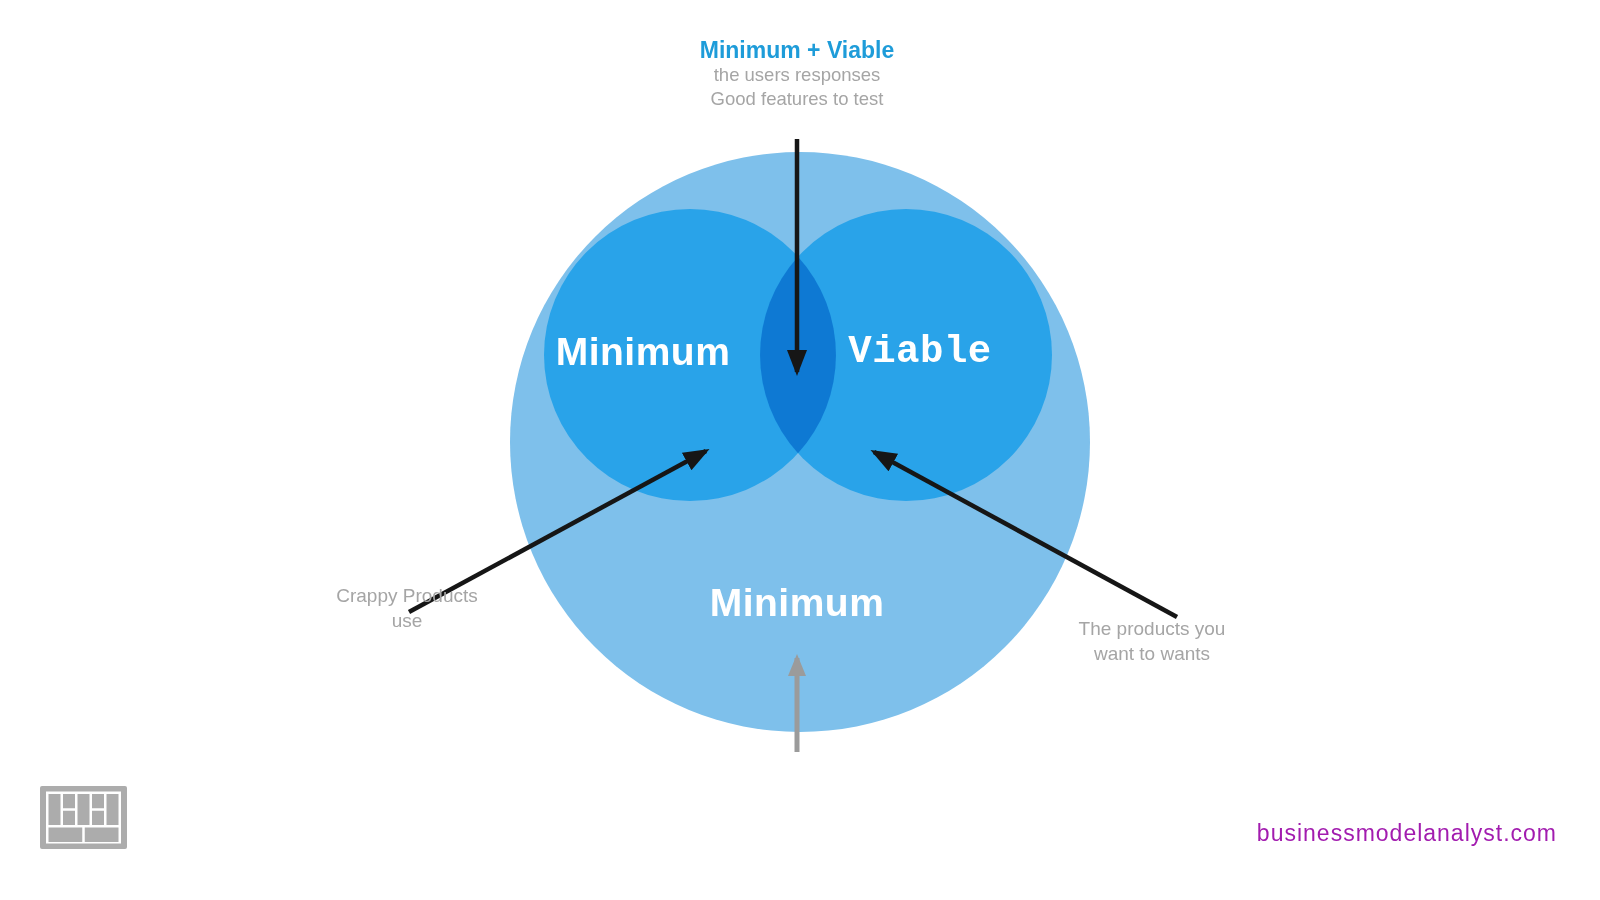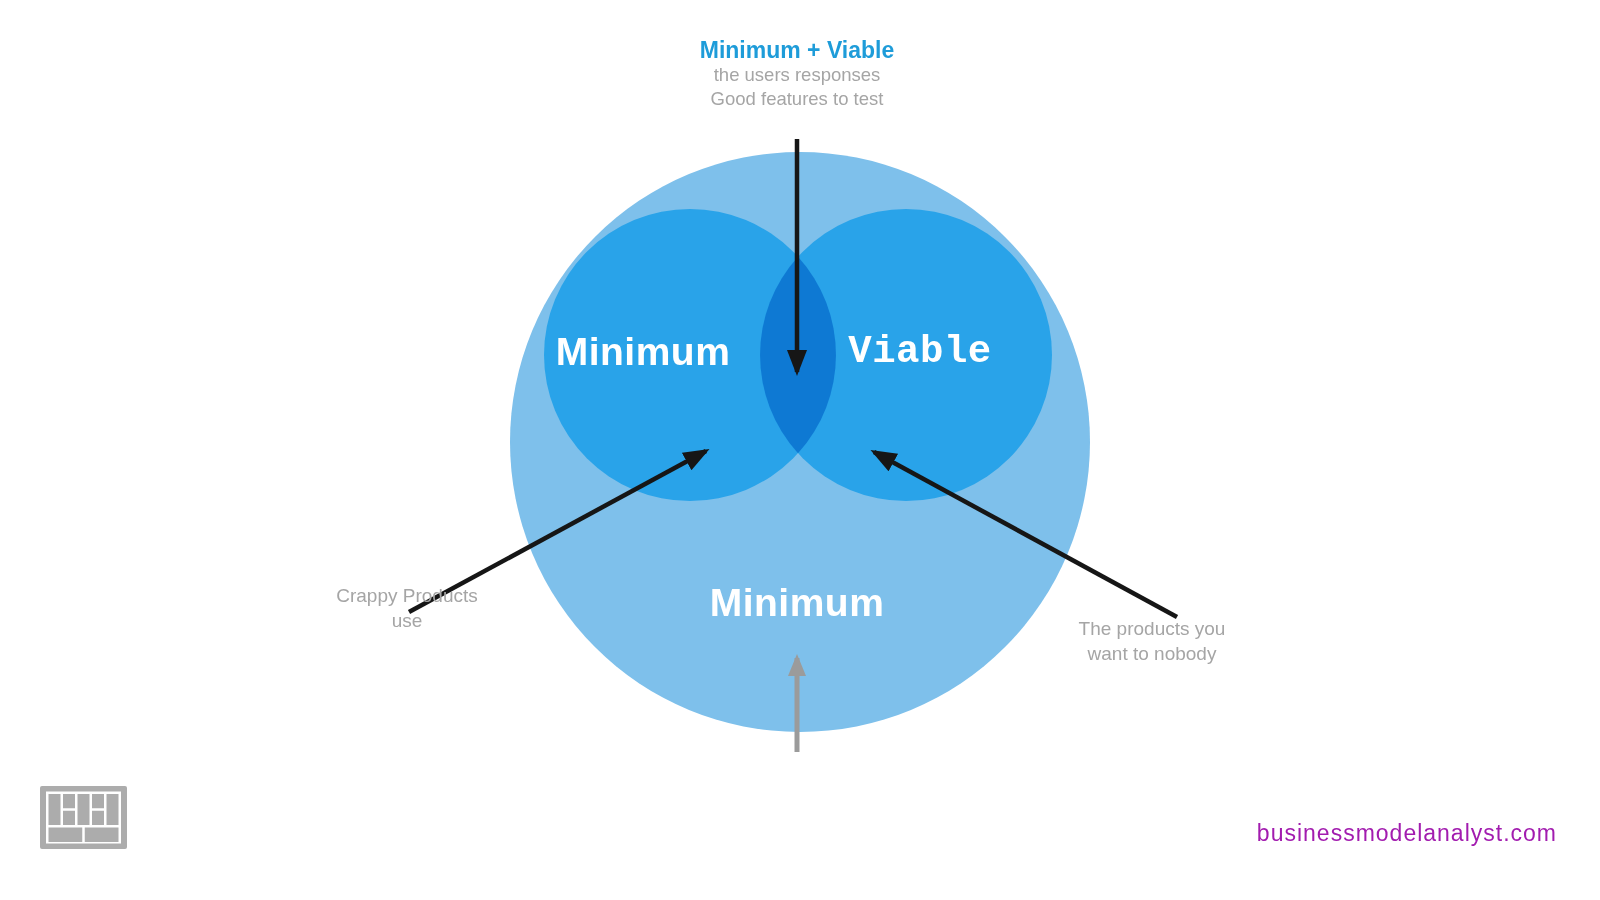--- a/index.html
+++ b/index.html
@@ -122,20 +122,20 @@
     <div>Good features to test</div>
   </div>
 
   <div class="label annotation" id="left-annotation">
     <div>Crappy Products</div>
     <div>use</div>
   </div>
 
   <div class="label annotation" id="right-annotation">
     <div>The products you</div>
-    <div>want to nobody</div>
+    <div>want to wants</div>
   </div>
 
 
 
   <div id="website-url">businessmodelanalyst.com</div>
 
 </div>
 
 </body></html>

